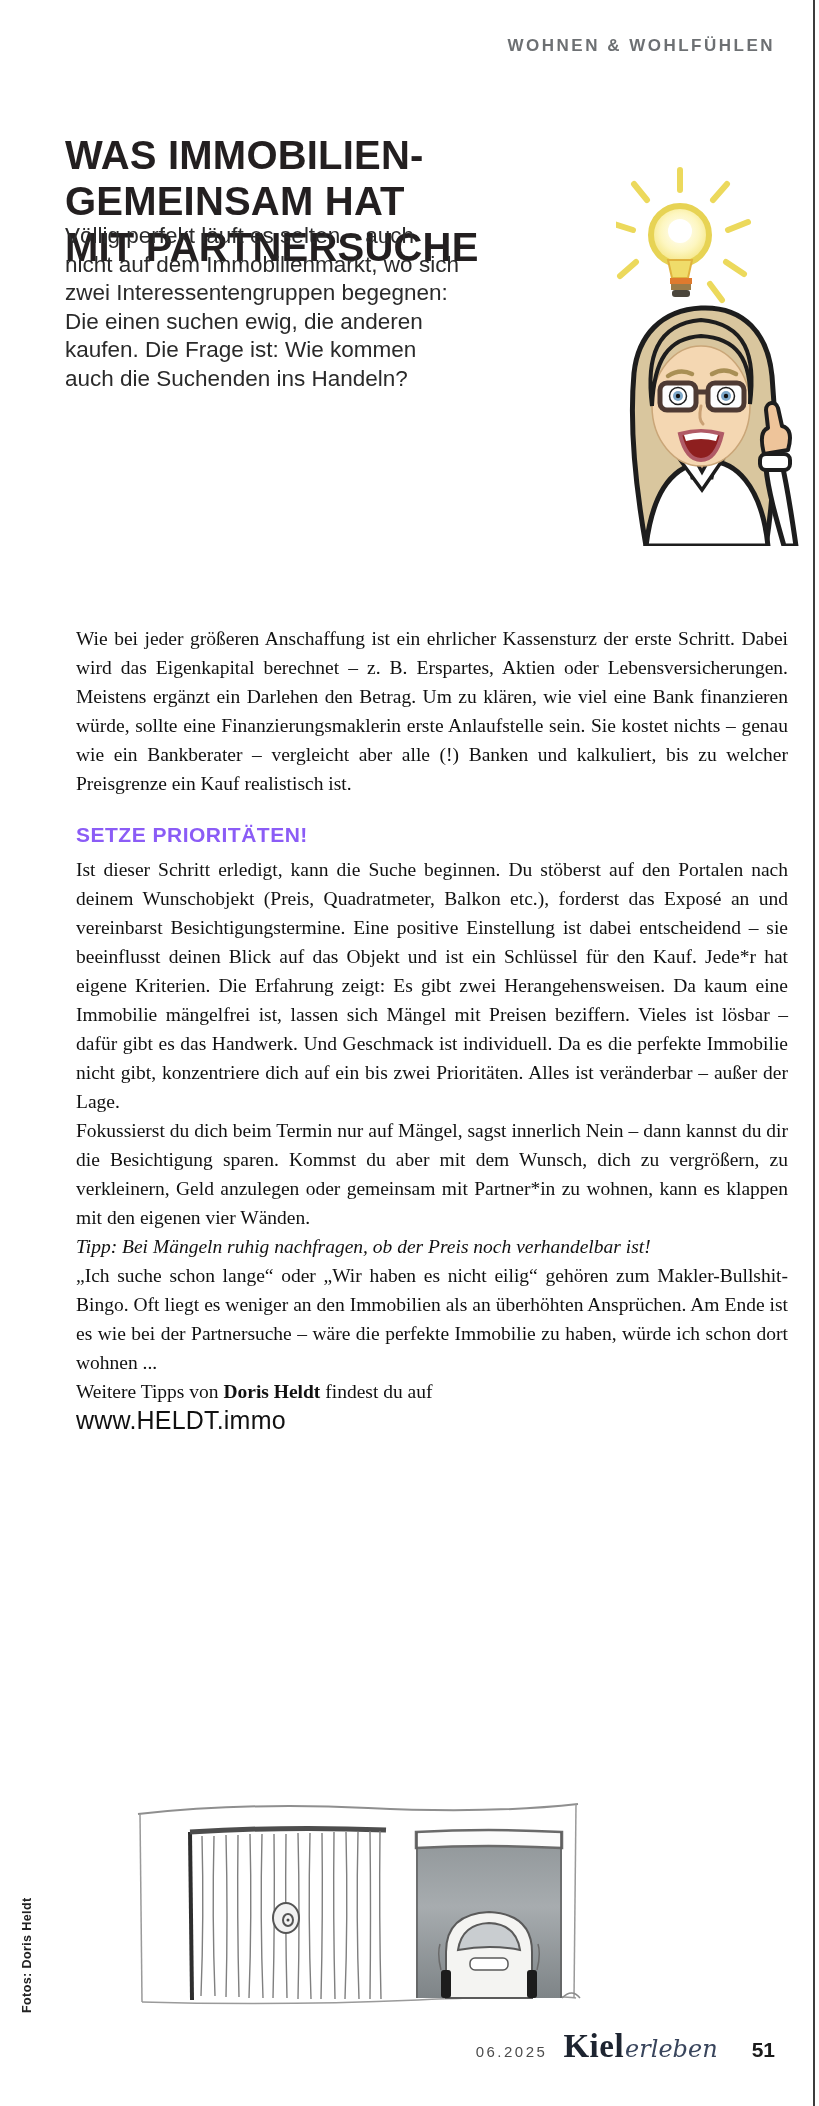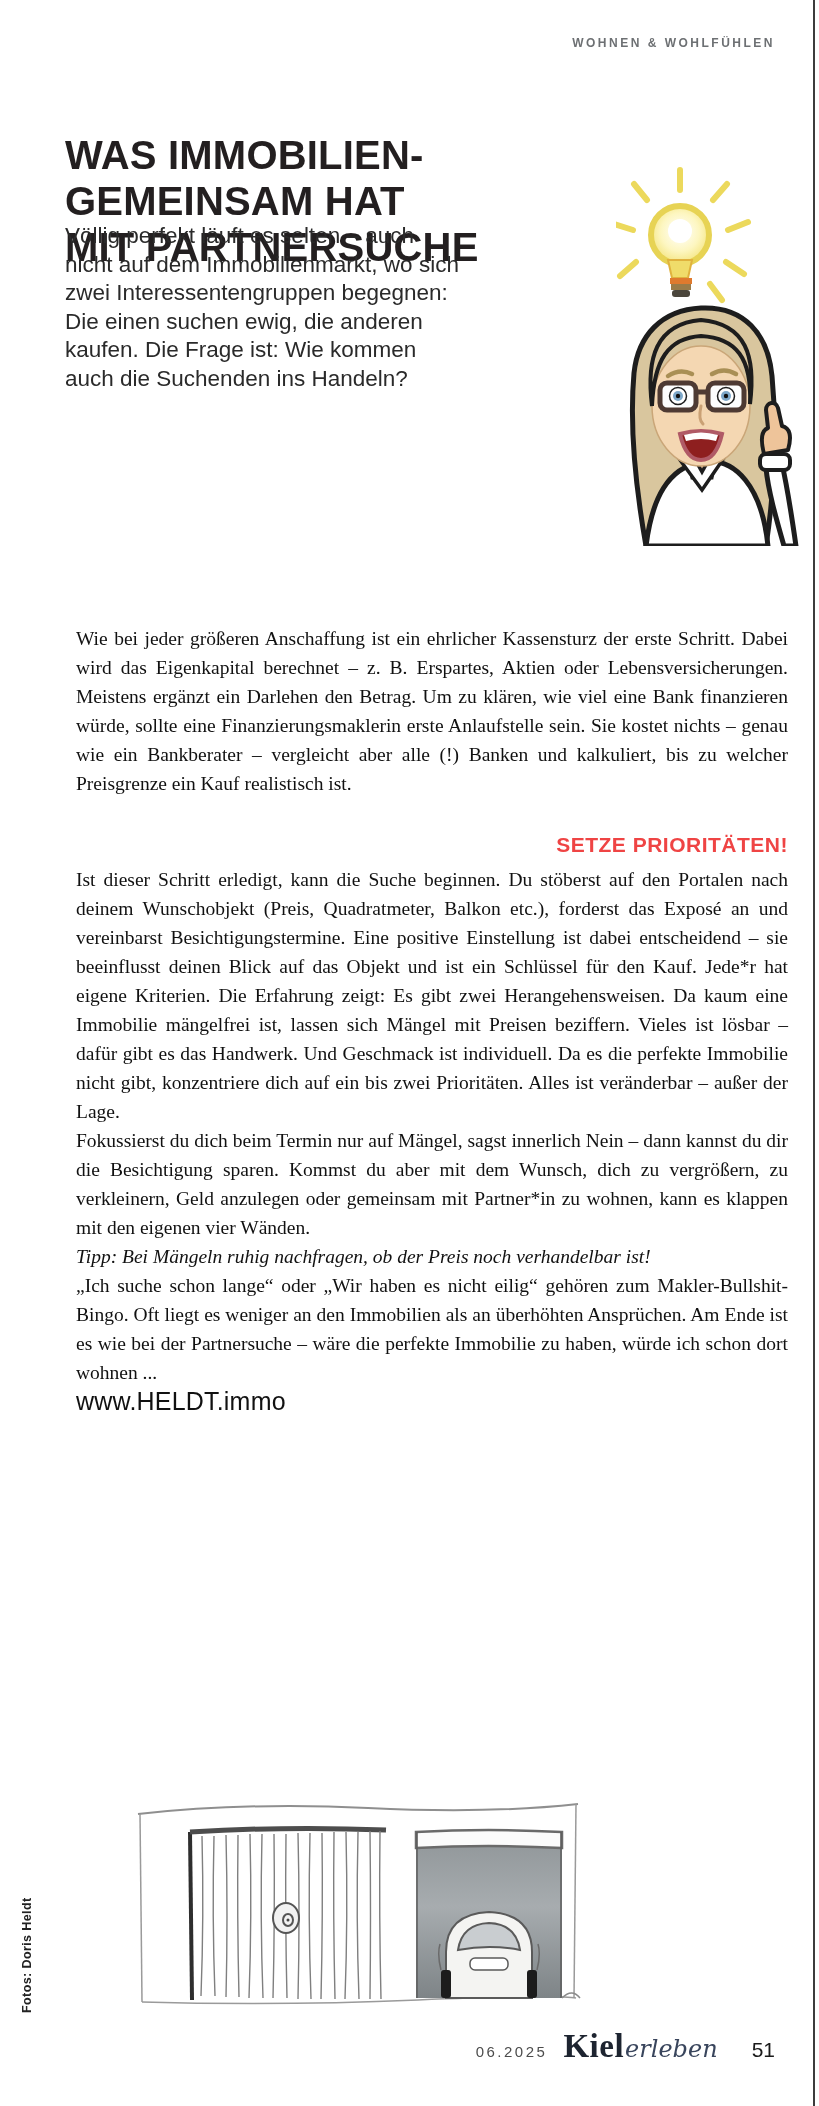--- a/index.html
+++ b/index.html
@@ -10,21 +10,21 @@
     overflow:hidden;
     font-family:"Liberation Sans",sans-serif;
     color:#1a1a1a;
   }
   .edge-rule{
     position:absolute;top:0;right:4px;width:2px;height:2106px;
     background:#3c3c3c;
   }
   .section-label{
     position:absolute;top:36px;right:44px;
-    font-size:12px;font-weight:700;letter-spacing:2.5px;
+    font-size:17px;font-weight:700;letter-spacing:2.5px;
     color:#6d7073;
   }
   .title{
     position:absolute;left:65px;top:84px;width:480px;
     font-size:40px;line-height:46px;font-weight:800;
     letter-spacing:0.2px;color:#231f20;margin-top:48px;
   }
   .intro{
     position:absolute;left:65px;top:222px;width:400px;
     font-size:22.5px;line-height:28.5px;font-weight:400;
@@ -36,21 +36,21 @@
   .article{
     position:absolute;left:76px;top:624px;width:712px;
     font-family:"Liberation Serif",serif;
     font-size:19.5px;line-height:29px;color:#111;
     text-align:justify;
   }
   .article p{margin:0;}
   .article .subhead{
     font-family:"Liberation Sans",sans-serif;
     font-size:21px;font-weight:800;letter-spacing:0.5px;
-    color:#ef4444;margin:32px 0 6px 0;text-align:right;
+    color:#8b5cf6;margin:22px 0 6px 0;text-align:left;
   }
   .article .tip{font-style:italic;}
   .article .outro b{font-weight:700;}
   .article .website, .article .hashtags{
     font-family:"Liberation Sans",sans-serif;
     font-size:25px;font-weight:400;text-align:left;
     letter-spacing:0.2px;
   }
   .illustration-wrap{
     position:absolute;left:128px;top:1792px;width:458px;height:222px;
@@ -70,21 +70,21 @@
   .footer .logo{white-space:nowrap;}
   .footer .logo .kiel{
     font-family:"Liberation Serif",serif;
     font-weight:700;font-size:33px;color:#1d2430;letter-spacing:0.5px;
   }
   .footer .logo .erleben{
     font-family:"DejaVu Serif",serif;
     font-style:italic;font-size:24px;color:#39455c;margin-left:1px;
   }
   .footer .pagenum{
-    font-size:21px;font-weight:400;color:#1a1a1a;margin-left:18px;
+    font-size:21px;font-weight:700;color:#1a1a1a;margin-left:18px;
   }
 </style>
 </head>
 <body>
 
 <div class="page">
 
   <div class="edge-rule"></div>
 
   <div class="section-label">WOHNEN &amp; WOHLFÜHLEN</div>
@@ -173,20 +173,21 @@
     </svg>
   </div>
 
   <div class="article">
     <p>Wie bei jeder größeren Anschaffung ist ein ehrlicher Kassensturz der erste Schritt. Dabei wird das Eigenkapital berechnet – z. B. Erspartes, Aktien oder Lebensversicherungen. Meistens ergänzt ein Darlehen den Betrag. Um zu klären, wie viel eine Bank finanzieren würde, sollte eine Finanzierungsmaklerin erste Anlaufstelle sein. Sie kostet nichts – genau wie ein Bankberater – vergleicht aber alle (!) Banken und kalkuliert, bis zu welcher Preisgrenze ein Kauf realistisch ist.</p>
     <p class="subhead">SETZE PRIORITÄTEN!</p>
     <p>Ist dieser Schritt erledigt, kann die Suche beginnen. Du stöberst auf den Portalen nach deinem Wunschobjekt (Preis, Quadratmeter, Balkon etc.), forderst das Exposé an und vereinbarst Besichtigungstermine. Eine positive Einstellung ist dabei entscheidend – sie beeinflusst deinen Blick auf das Objekt und ist ein Schlüssel für den Kauf. Jede*r hat eigene Kriterien. Die Erfahrung zeigt: Es gibt zwei Herangehensweisen. Da kaum eine Immobilie mängelfrei ist, lassen sich Mängel mit Preisen beziffern. Vieles ist lösbar – dafür gibt es das Handwerk. Und Geschmack ist individuell. Da es die perfekte Immobilie nicht gibt, konzentriere dich auf ein bis zwei Prioritäten. Alles ist veränderbar – außer der Lage.</p>
     <p>Fokussierst du dich beim Termin nur auf Mängel, sagst innerlich Nein – dann kannst du dir die Besichtigung sparen. Kommst du aber mit dem Wunsch, dich zu vergrößern, zu verkleinern, Geld anzulegen oder gemeinsam mit Partner*in zu wohnen, kann es klappen mit den eigenen vier Wänden.</p>
     <p class="tip">Tipp: Bei Mängeln ruhig nachfragen, ob der Preis noch verhandelbar ist!</p>
     <p>„Ich suche schon lange“ oder „Wir haben es nicht eilig“ gehören zum Makler-Bullshit-Bingo. Oft liegt es weniger an den Immobilien als an überhöhten Ansprüchen. Am Ende ist es wie bei der Partnersuche – wäre die perfekte Immobilie zu haben, würde ich schon dort wohnen ...</p>
+    <p class="outro"><span>Weitere Tipps von </span><b>Doris Heldt</b><span> findest du auf</span></p>
     <p class="website">www.HELDT.immo</p>
   </div>
 
   <div class="illustration-wrap">
     <svg width="458" height="222" viewBox="0 0 458 222">
       <defs>
         <linearGradient id="garageDark" x1="0" y1="0" x2="0" y2="1">
           <stop offset="0%" stop-color="#8f9598"></stop>
           <stop offset="45%" stop-color="#a7acaf"></stop>
           <stop offset="100%" stop-color="#7e8487"></stop>

